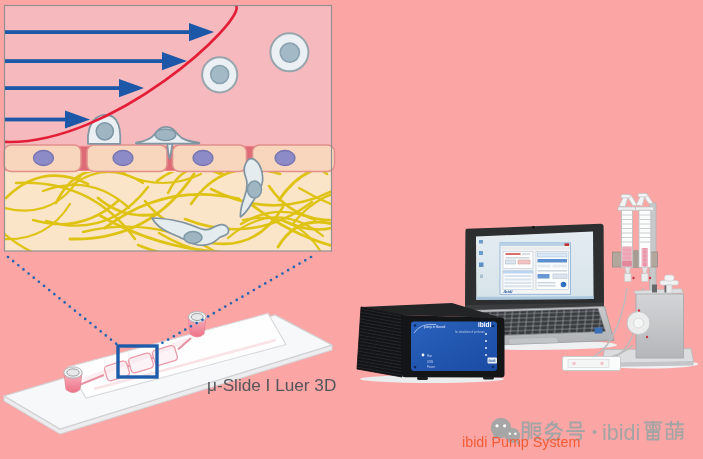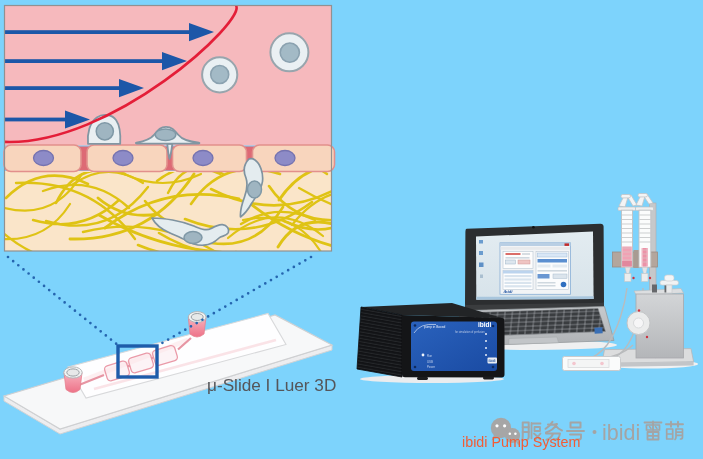--- a/index.html
+++ b/index.html
@@ -1,15 +1,15 @@
 <!DOCTYPE html>
 <html><head><meta charset="utf-8">
 <style>
 html,body{margin:0;padding:0;background:#ffffff;width:703px;height:459px;overflow:hidden}
-#c{position:relative;width:703px;height:459px;background:#7dd3fc}
+#c{position:relative;width:703px;height:459px;background:#fca5a5}
 </style></head>
 <body>
 <div id="c">
 <svg width="703" height="459" viewBox="0 0 703 459" style="position:absolute;left:0;top:0">
 <defs>
  <clipPath id="ecmclip">
           <rect x="5" y="172" width="327" height="79"></rect>
         </clipPath>
  <linearGradient id="bluepanel" x1="0" y1="0" x2="1" y2="1">
    <stop offset="0" stop-color="#2a62bd"></stop>

